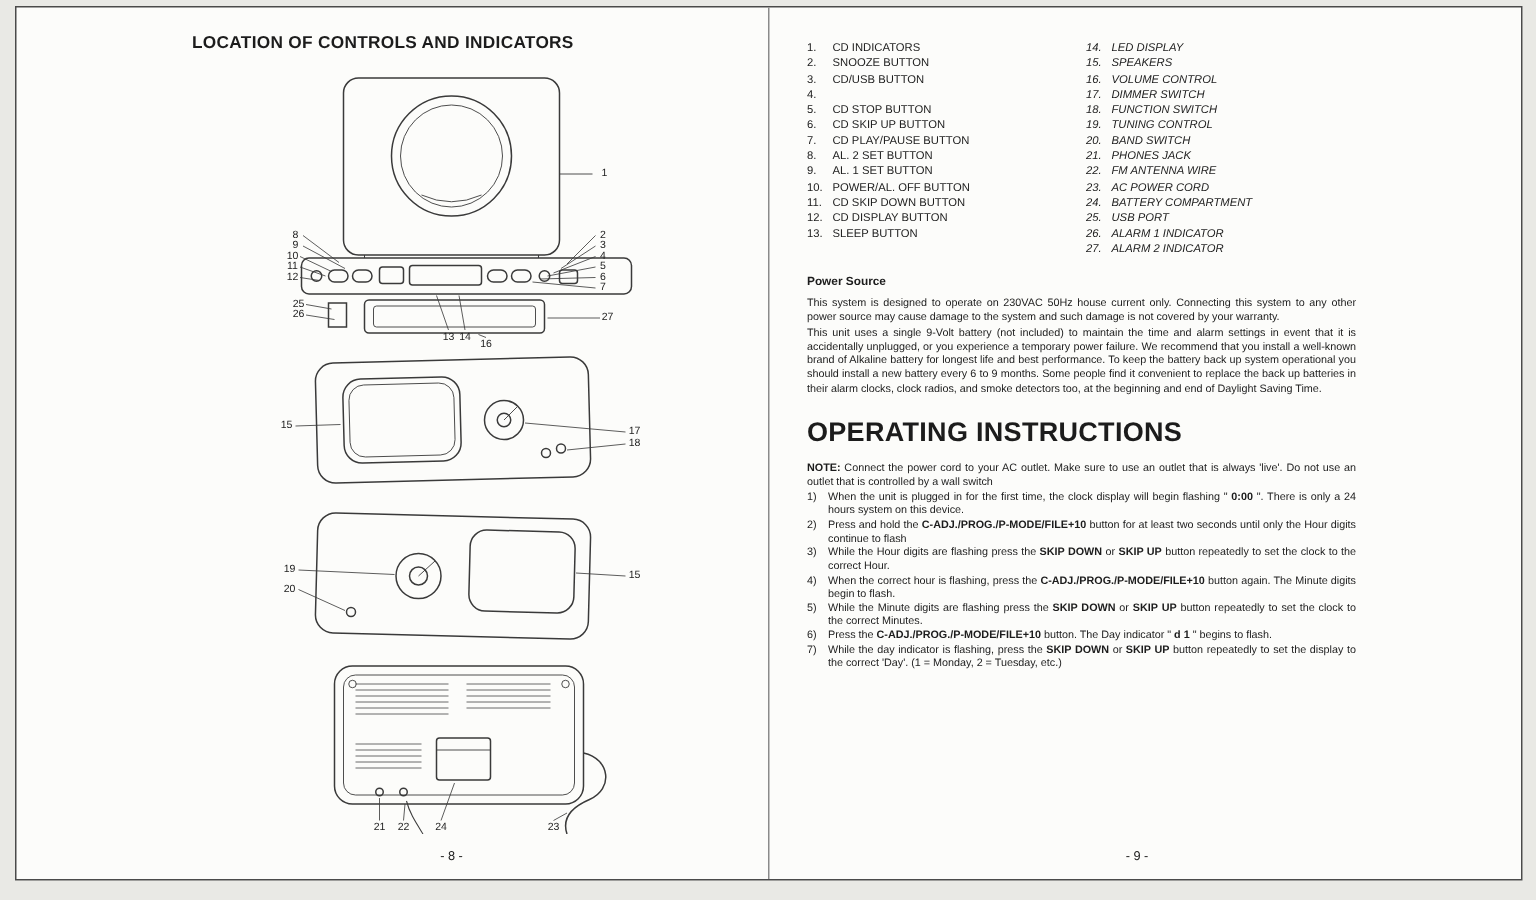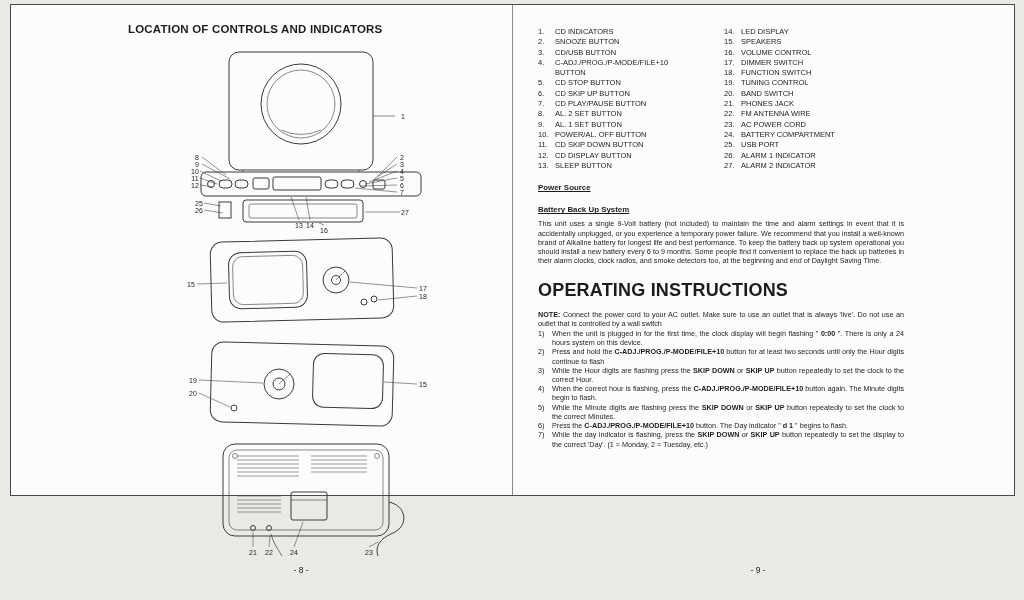--- a/index.html
+++ b/index.html
@@ -4,21 +4,21 @@
 <style>
   * { margin:0; padding:0; box-sizing:border-box; }
   html,body { width:1024px; height:600px; overflow:hidden; }
   body {
     background:#e9e9e5;
     font-family:"Liberation Sans","DejaVu Sans",sans-serif;
     color:#1c1c1c;
     position:relative;
   }
   .sheet {
-    position:absolute; left:10px; top:4px; width:1005px; height:492px;
+    position:absolute; left:10px; top:4px; width:1005px; height:583px;
     background:#fcfcfa; border:1px solid #4a4a4a;
   }
   .divider { position:absolute; left:501px; top:0; width:1px; height:100%; background:#8a8a8a; }
 
   .title {
     position:absolute; left:117px; top:18px;
     font-size:11.5px; font-weight:bold; letter-spacing:.2px; white-space:nowrap;
   }
 
   .diagram { position:absolute; left:120px; top:31px; width:360px; height:520px; }
@@ -36,27 +36,27 @@
   .pn-right { left:725px; }
 
   .page-right {
     position:absolute; left:527px; top:22px; width:366px;
     font-size:7.2px; line-height:1.28;
   }
 
   .ctl-list { display:flex; }
   .ctl-col { font-size:7.5px; line-height:10.3px; }
   .ctl-col.c1 { width:186px; }
-  .ctl-col.c2 { flex:1; }
+  .ctl-col.c2 { flex:1;font-style:italic; }
   .ctl-item { display:flex; }
   .ctl-num { width:17px; flex:none; }
   .ctl-col.c1 .ctl-label { max-width:132px; }
 
   .subhead {
-    font-size:7.9px; font-weight:bold; text-decoration:underline;
+    font-size:7.9px; font-weight:bold; 
     margin:12px 0 4px 0;
   }
   .para { text-align:justify; margin-bottom:1px; }
 
   .op-title { font-size:18px; font-weight:bold; letter-spacing:.2px; margin:14px 0 7px 0; }
   .set-title { font-size:8.3px; font-weight:bold; margin:0 0 2px 0; }
 
   .steps { margin-top:1px; }
   .step { display:flex; }
   .step-num { width:14px; flex:none; }
@@ -246,21 +246,20 @@
             <span class="ctl-label">SNOOZE BUTTON</span>
           </div>
 
           <div class="ctl-item">
             <span class="ctl-num">3.</span>
             <span class="ctl-label">CD/USB BUTTON</span>
           </div>
 
           <div class="ctl-item">
             <span class="ctl-num">4.</span>
-            <span class="ctl-label">C-ADJ./PROG./P-MODE/FILE+10 BUTTON</span>
           </div>
 
           <div class="ctl-item">
             <span class="ctl-num">5.</span>
             <span class="ctl-label">CD STOP BUTTON</span>
           </div>
 
           <div class="ctl-item">
             <span class="ctl-num">6.</span>
             <span class="ctl-label">CD SKIP UP BUTTON</span>
@@ -371,24 +370,24 @@
           <div class="ctl-item">
             <span class="ctl-num">27.</span>
             <span class="ctl-label">ALARM 2 INDICATOR</span>
           </div>
         </div>
     </div>
 
     <h3 class="subhead">Power Source</h3>
     <div>
 
+        <p class="para">This system is designed to operate on 230VAC 50Hz house current only. Connecting this system to any other power source may cause damage to the system and such damage is not covered by your warranty.</p>
 
       </div>
 
-    <h3 class="subhead">Battery Back Up System</h3>
     <div>
 
         <p class="para">This unit uses a single 9-Volt battery (not included) to maintain the time and alarm settings in event that it is accidentally unplugged, or you experience a temporary power failure. We recommend that you install a well-known brand of Alkaline battery for longest life and best performance. To keep the battery back up system operational you should install a new battery every 6 to 9 months. Some people find it convenient to replace the back up batteries in their alarm clocks, clock radios, and smoke detectors too, at the beginning and end of Daylight Saving Time.</p>
       </div>
 
     <h2 class="op-title">OPERATING INSTRUCTIONS</h2>
     <p class="para"><b>NOTE:</b><span> Connect the power cord to your AC outlet. Make sure to use an outlet that is always 'live'. Do not use an outlet that is controlled by a wall switch</span></p>
 
     <div class="steps">
 

